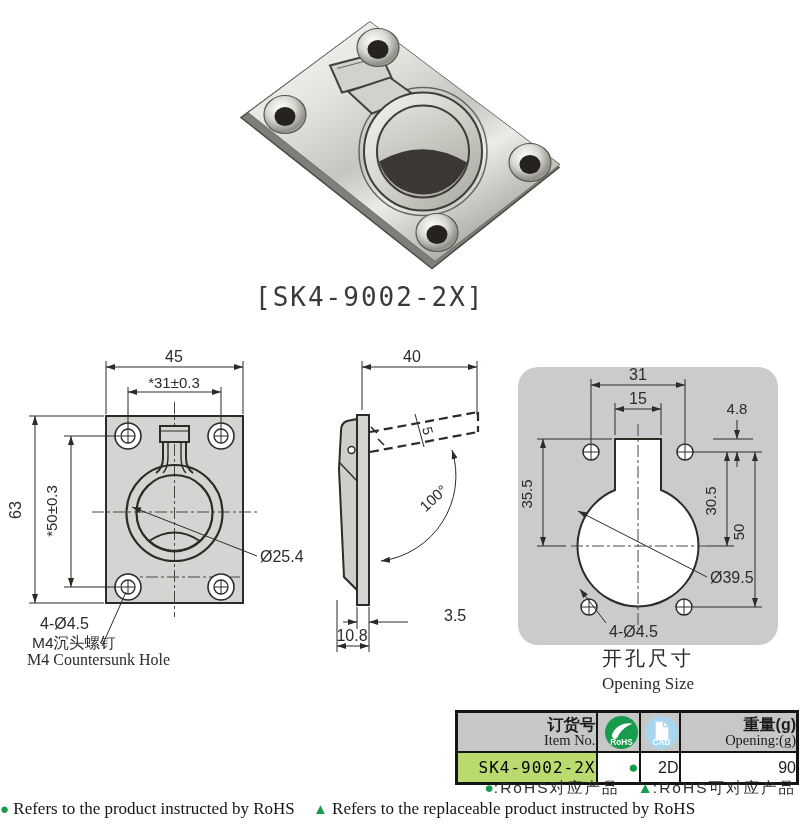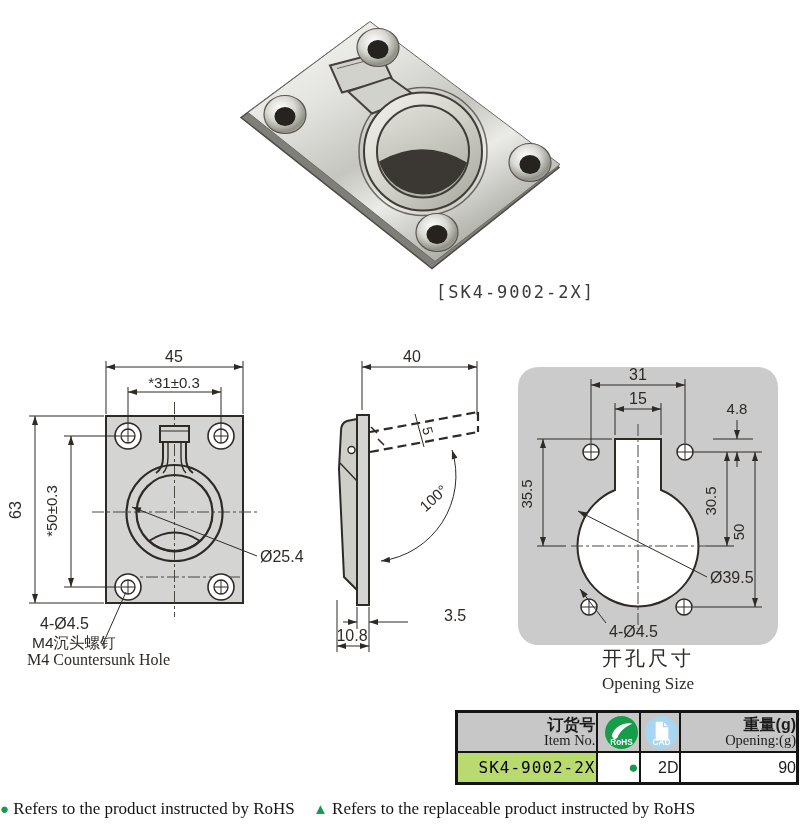--- a/index.html
+++ b/index.html
@@ -4,22 +4,22 @@
 <style>
   html,body{margin:0;padding:0;background:#ffffff;}
   body{width:800px;height:831px;font-family:"Liberation Sans",sans-serif;color:#222;}
   .page{position:relative;width:800px;height:831px;background:#fff;overflow:hidden;}
   .abs{position:absolute;}
 
   
   .photo-wrap{left:230px;top:4px;width:340px;height:276px;}
 
   
-  .caption{left:255px;top:282px;width:340px;text-align:right;
-    font-family:"DejaVu Sans Mono",monospace;font-size:17px;letter-spacing:2px;color:#3a3a3a;}
+  .caption{left:255px;top:282px;width:340px;text-align:left;
+    font-family:"DejaVu Sans Mono",monospace;font-size:26px;letter-spacing:2px;color:#3a3a3a;}
 
   
   .drawings{left:0;top:340px;width:800px;height:368px;}
   .drawings text{font-family:"Liberation Sans",sans-serif;fill:#2e2a26;}
   .drawings text.serif{font-family:"Liberation Serif",serif;}
 
   
   .spec-table{position:absolute;left:455px;top:710px;border-collapse:collapse;table-layout:fixed;
     border:3px solid #141414;font-size:16px;color:#1c1c1c;}
   .spec-table td{border:2px solid #141414;text-align:right;vertical-align:middle;padding:0;}
@@ -334,20 +334,23 @@
     </tr>
     <tr class="row">
       <td class="cell-item">SK4-9002-2X</td>
       <td class="dot-green">●</td>
       <td>2D</td>
       <td>90</td>
     </tr>
   </tbody>
     </table>
 
+  <div class="abs legend">
+    <span class="sym">●</span><span>:RoHS对应产品</span><span class="gap"></span><span class="sym">▲</span><span>:RoHS可对应产品</span>
+  </div>
 
   <div class="abs footer">
     <span class="sym">●</span>
     <span>Refers to the product instructed by RoHS</span><span class="gap"></span>
     <span class="sym">▲</span>
     <span>Refers to the replaceable product instructed by RoHS</span>
   </div>
 
 </div>
 

